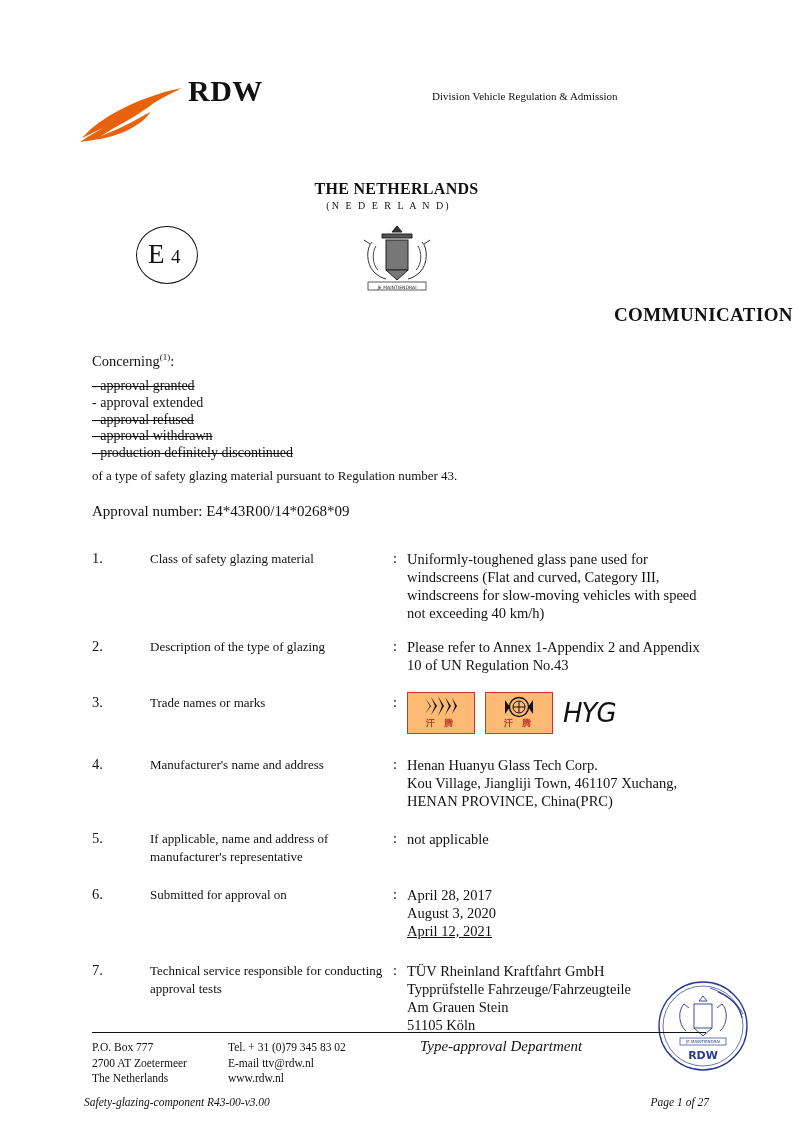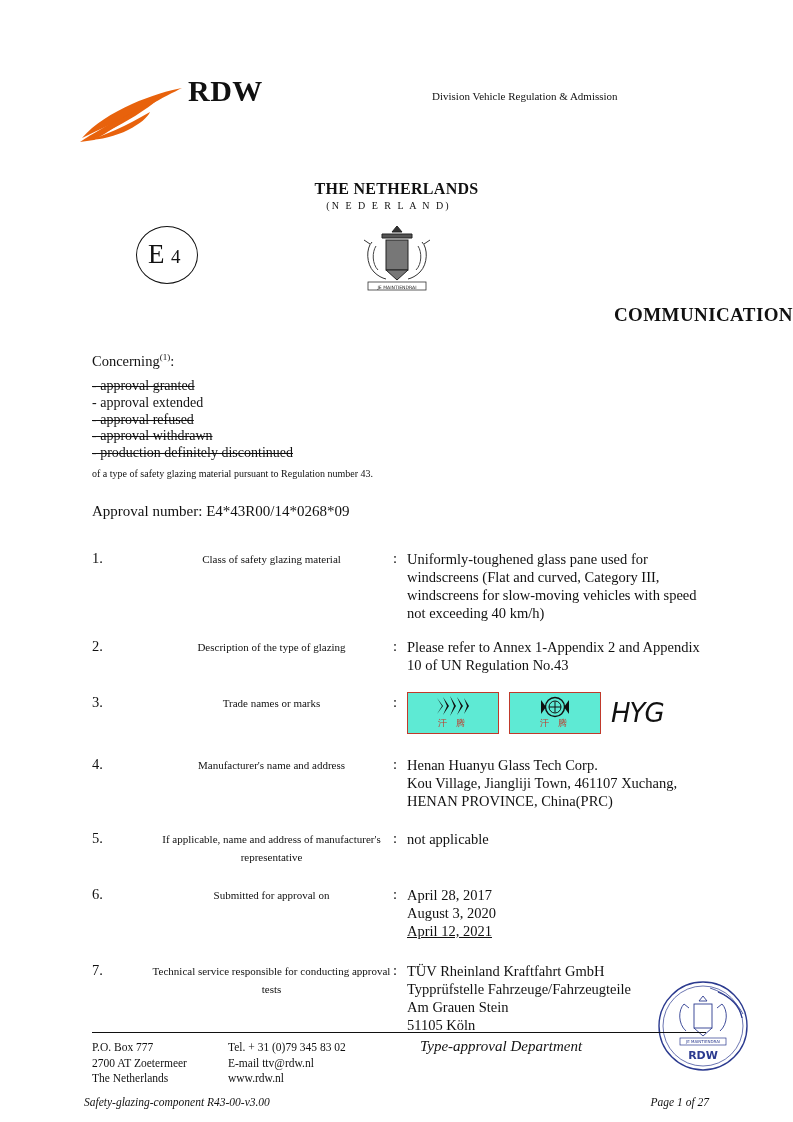--- a/index.html
+++ b/index.html
@@ -138,21 +138,21 @@
     font-size: 14px;
     line-height: 16.8px;
   }
   .opt { white-space: nowrap; }
   .struck { text-decoration: line-through; text-decoration-thickness: 1px; }
 
   .pursuant {
     position: absolute;
     left: 92px;
     top: 432px;
-    font-size: 10px;
+    font-size: 13px;
   }
   .approval-number {
     position: absolute;
     left: 92px;
     top: 467px;
     font-size: 15px;
     font-weight: normal;
   }
 
   
@@ -168,23 +168,22 @@
     margin-bottom: 14px;
   }
   .item .num {
     width: 58px;
     flex: 0 0 58px;
     font-size: 14.5px;
   }
   .item .label {
     width: 243px;
     flex: 0 0 243px;
-    font-size: 11px;
+    font-size: 13px;
     line-height: 18px;
-    text-align: center;
   }
   .item .colon {
     width: 14px;
     flex: 0 0 14px;
     font-size: 14.5px;
   }
   .item .value {
     flex: 1 1 auto;
     font-size: 14.5px;
     line-height: 18px;
@@ -192,26 +191,27 @@
   .value .u { text-decoration: underline; }
 
   
   .marks {
     display: flex;
     gap: 10px;
     align-items: center;
     margin-top: -2px;
   }
   .mark-box {
-    width: 92px;
+    width: 68px;
     height: 42px;
     border: 1.4px solid #c0392b;
     box-sizing: border-box;
     position: relative;
-    background: #5eead4;
+    background: #fdba74;
+    font-weight: bold;
   }
   .mark-box .mk-label {
     position: absolute;
     left: 0; right: 0; bottom: 1px;
     text-align: center;
     font-size: 9px;
     color: #c0392b;
     letter-spacing: 3px;
     font-family: "DejaVu Sans", sans-serif;
   }

